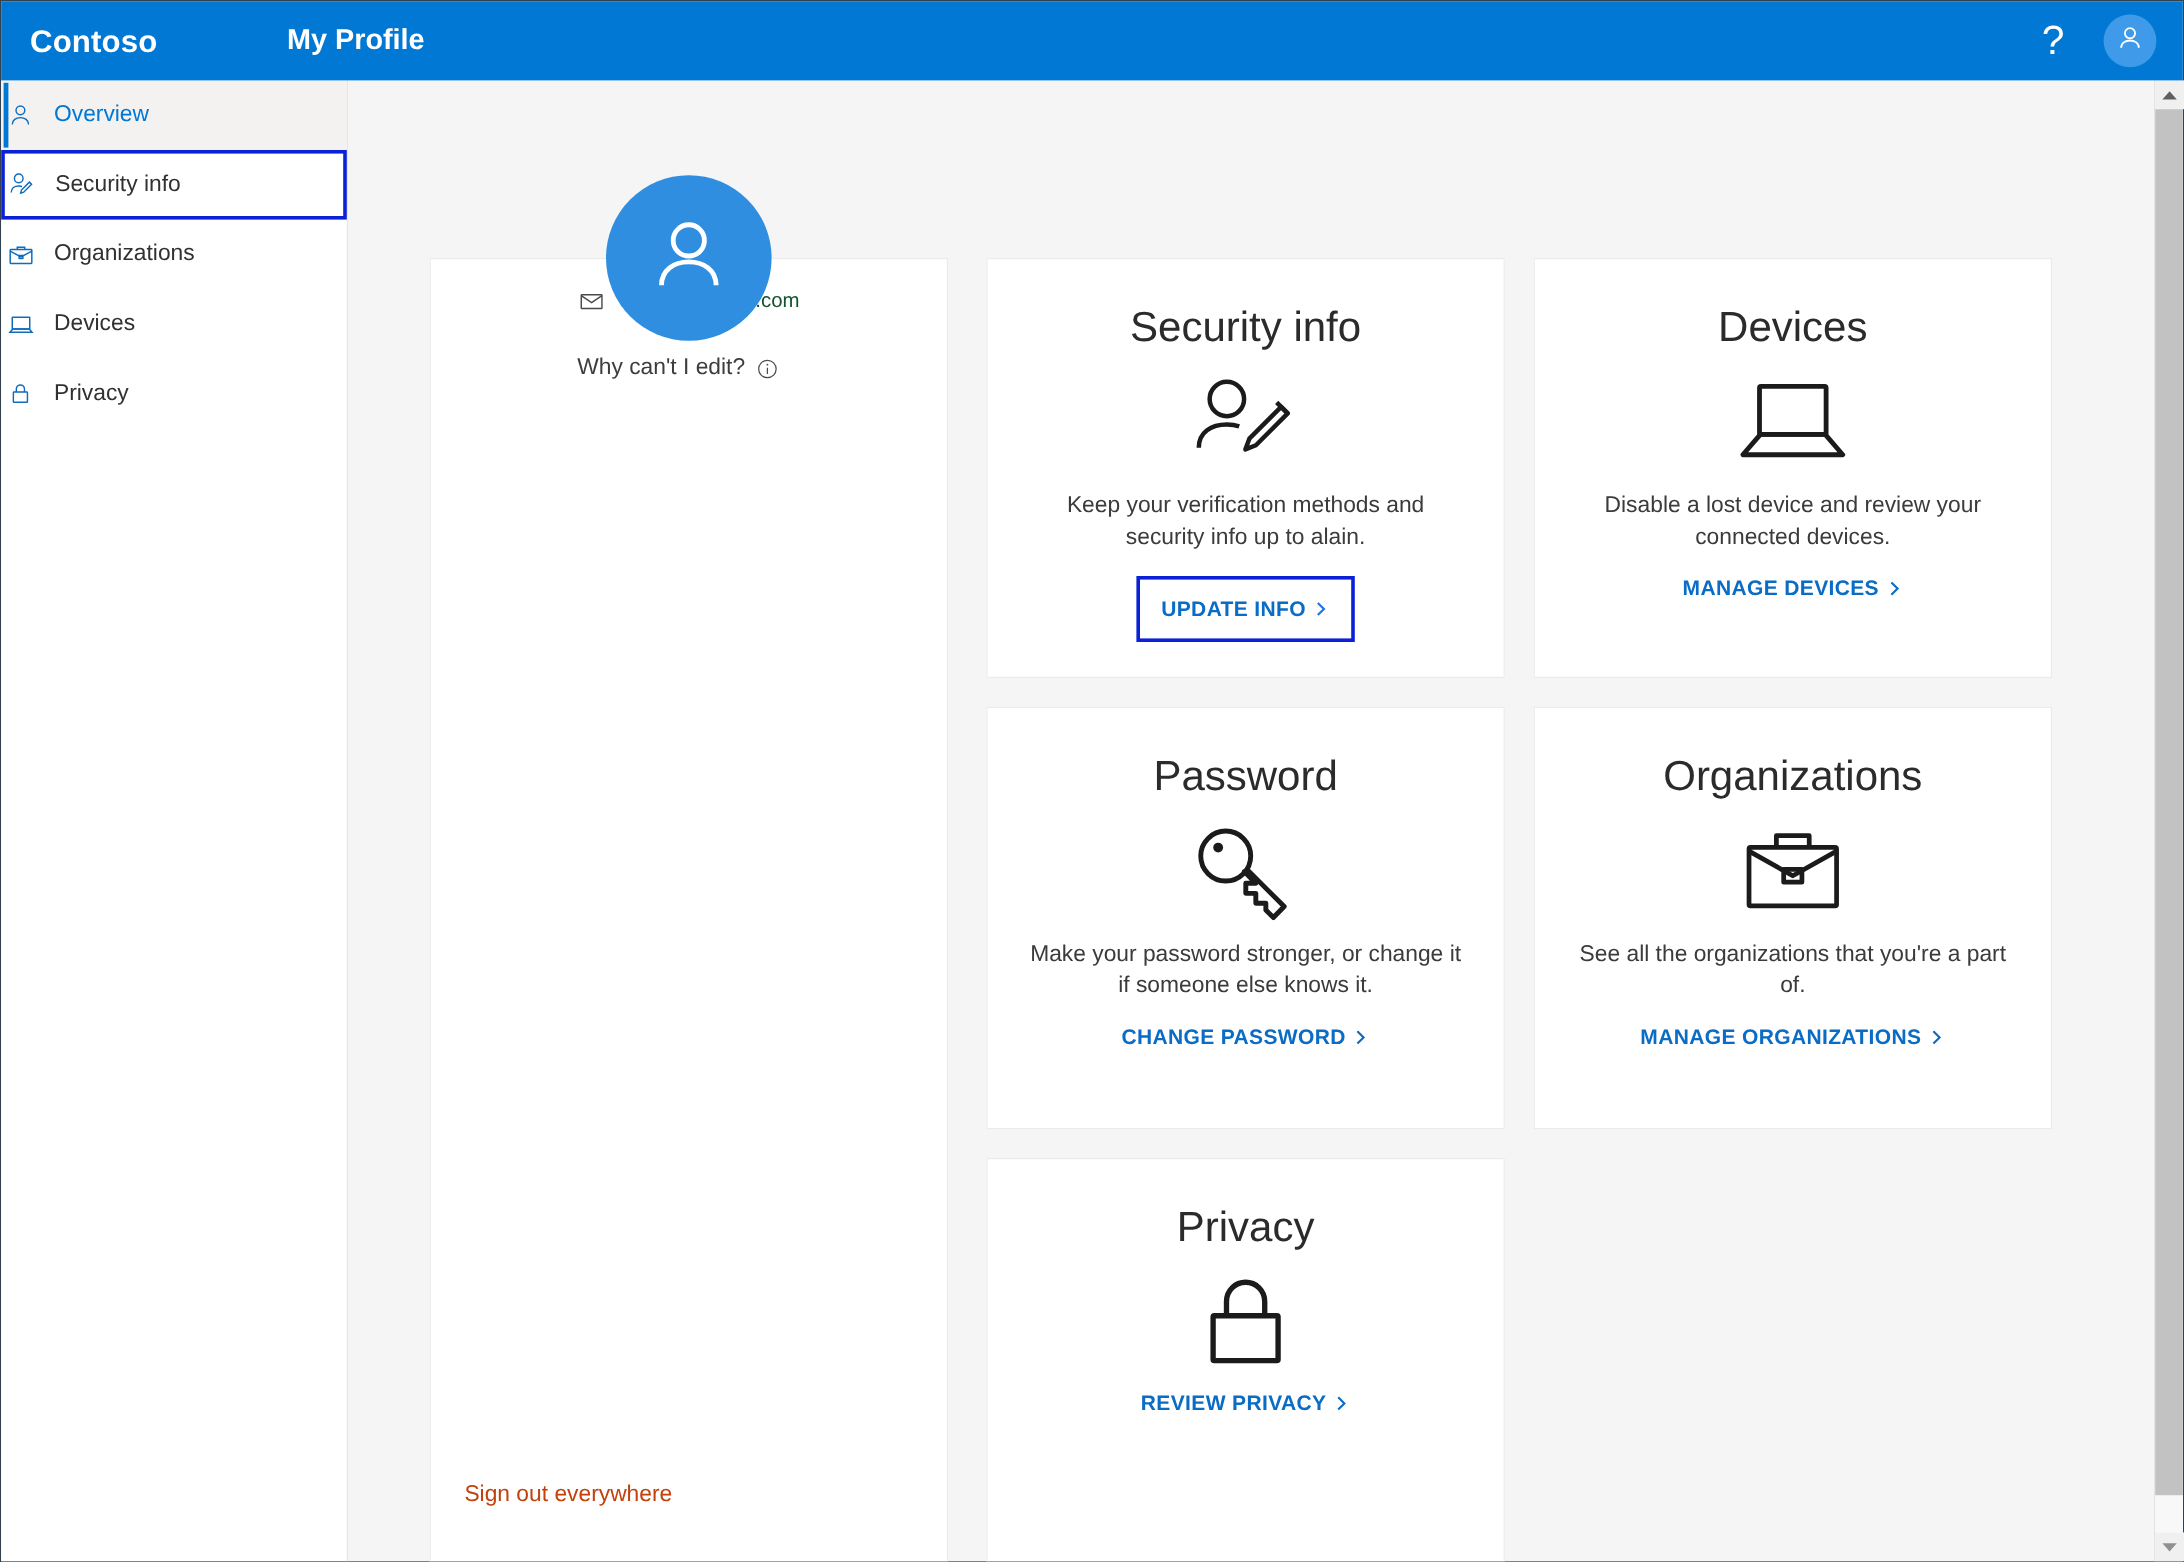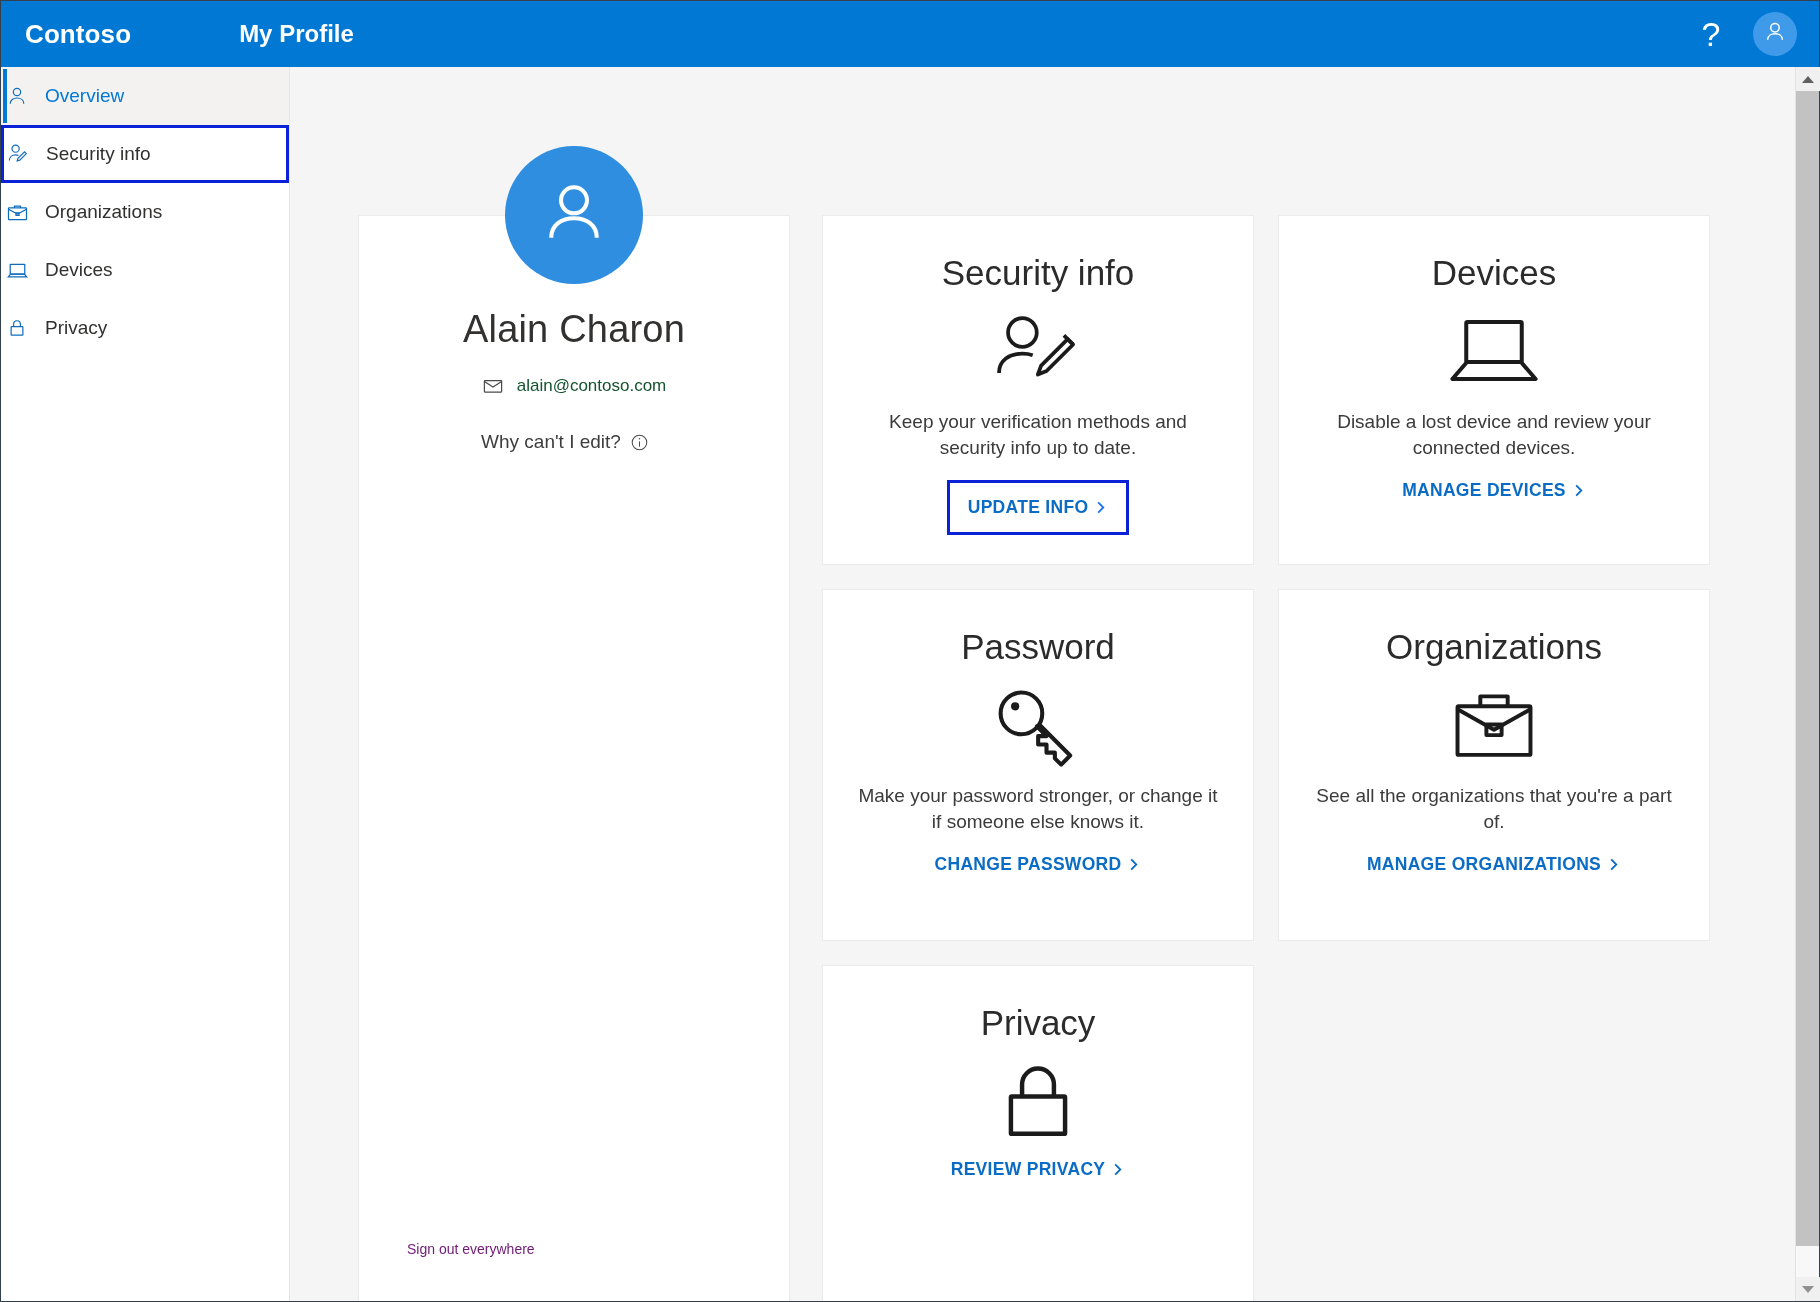--- a/index.html
+++ b/index.html
@@ -177,24 +177,24 @@
     display: flex;
     align-items: center;
     font-size: 19px;
     color: #3d3d3d;
     align-self: center;
     margin-right: 18px;
   }
   .why-edit-row .info-ic { margin-left: 9px; display:flex; }
   .signout-link {
     position: absolute;
-    left: 48px;
+    left: 28px;
     bottom: 52px;
-    color: #701a75;
-    font-size: 14px;
+    color: #c2410c;
+    font-size: 19px;
     cursor: pointer;
   }
 
   
   .tiles {
     margin-left: 32px;
     display: grid;
     grid-template-columns: 432px 432px;
     column-gap: 24px;
     row-gap: 24px;
@@ -380,21 +380,20 @@
           <div class="profile-card">
             <div class="profile-avatar">
               <span>
                 <svg width="78" height="78" viewBox="0 0 24 24" fill="none" stroke="#ffffff" stroke-width="1.25">
                   <circle cx="12" cy="8.1" r="4"></circle>
                   <path d="M5 19.6c0-3.9 3.2-6 7-6s7 2.1 7 6"></path>
                 </svg>
               </span>
             </div>
 
-            <div class="profile-name">Alain Charon</div>
 
             <div class="profile-email-row">
               <span class="mail-ic">
                 <svg width="22" height="22" viewBox="0 0 24 24" fill="none" stroke="#4a4a4a" stroke-width="1.3">
                   <rect x="2.6" y="6.2" width="18.8" height="12.4" rx="0.5"></rect>
                   <path d="M2.6 7l9.4 6.2L21.4 7"></path>
                 </svg>
               </span>
               <span>alain@contoso.com</span>
             </div>
@@ -419,21 +418,21 @@
           <div class="tile tile-security">
             <div class="tile-title">Security info</div>
             <div class="tile-icon">
               <svg width="92" height="78" viewBox="0 0 58 50" fill="none" stroke="#1b1b1b" stroke-width="2.4" stroke-linejoin="round">
                 <circle cx="19" cy="12.5" r="9.2"></circle>
                 <path d="M4 38.5c0-8.3 6.7-12.4 15-12.4 2.4 0 4.6.3 6.6 1"></path>
                 <path d="M51.5 20.2l-17 17-5.6 2.2 2.1-5.7 17-17z"></path>
                 <path d="M45.6 14.3l6 6"></path>
               </svg>
             </div>
-            <div class="tile-desc">Keep your verification methods and security info up to date.</div>
+            <div class="tile-desc">Keep your verification methods and security info up to alain.</div>
             <div class="tile-action boxed">
               <span>UPDATE INFO</span>
               <span class="chev">
                 <svg width="15" height="15" viewBox="0 0 16 16" fill="none" stroke="#1a73e8" stroke-width="1.9">
                   <path d="M5.5 2.6L11 8l-5.5 5.4"></path>
                 </svg>
               </span>
             </div>
           </div>
 

